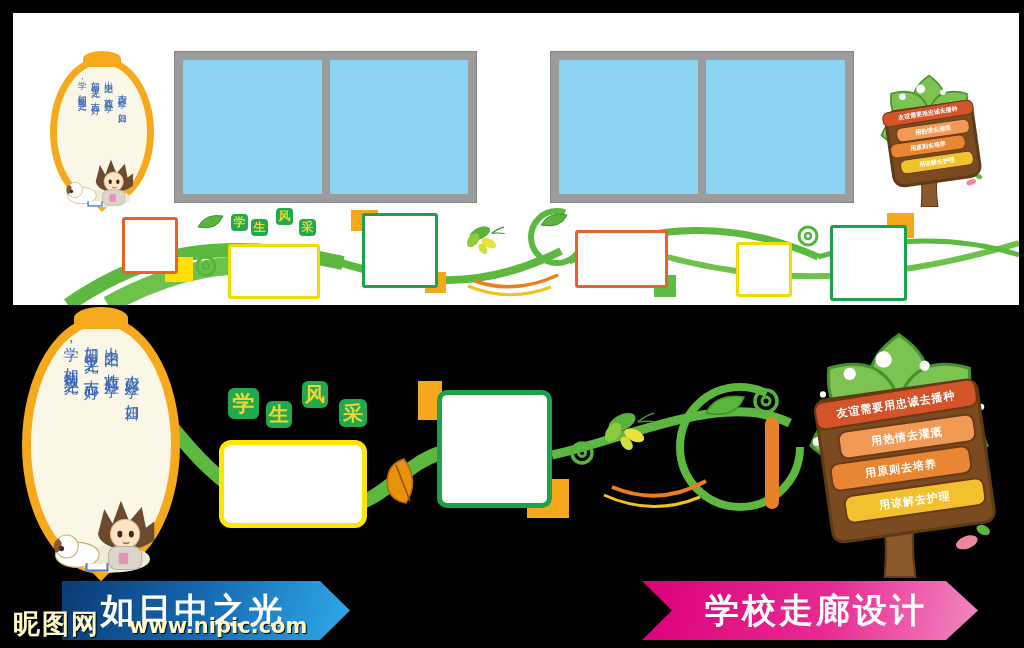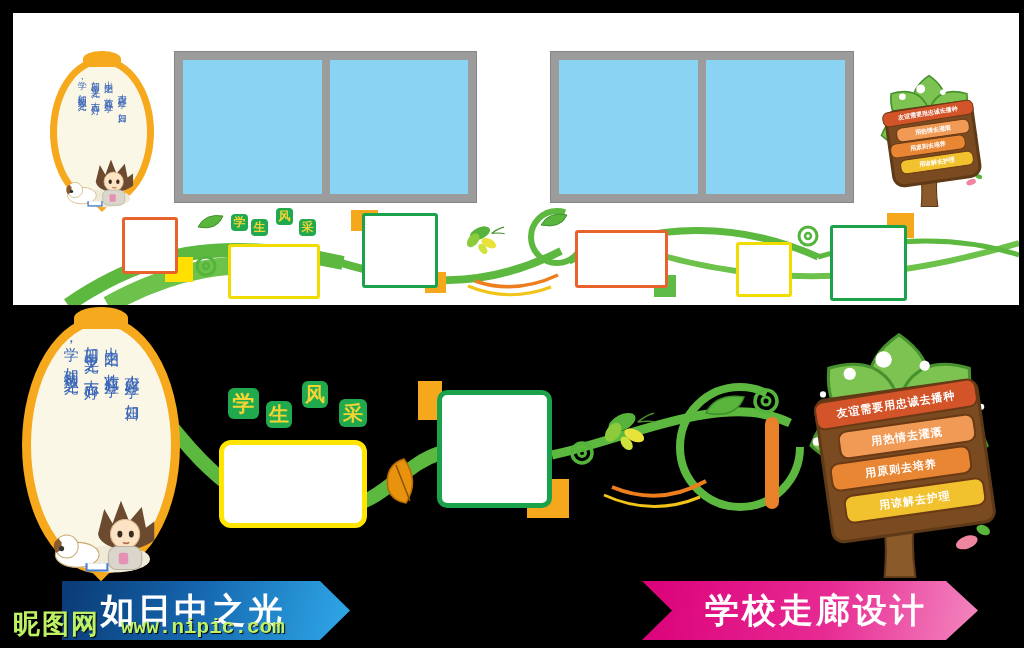--- a/index.html
+++ b/index.html
@@ -68,21 +68,21 @@
             background:linear-gradient(105deg,#0a3a74 0%,#1565ad 45%,#2fa9e9 100%);
             clip-path:polygon(0 0,calc(100% - 30px) 0,100% 50%,calc(100% - 30px) 100%,0 100%);}
   .seg-gray{left:324px;width:344px;font-size:32px;padding-left:26px;padding-right:14px;z-index:1;
             background:linear-gradient(100deg,#d9d9d9 0%,#a0a0a0 50%,#5f5f5f 100%);
             clip-path:polygon(0 0,calc(100% - 32px) 0,100% 50%,calc(100% - 32px) 100%,0 100%,30px 50%);}
   .seg-magenta{left:642px;width:336px;font-size:34px;padding-left:26px;padding-right:14px;z-index:2;
             background:linear-gradient(100deg,#db0079 0%,#e72a93 55%,#f387bf 100%);
             clip-path:polygon(0 0,calc(100% - 32px) 0,100% 50%,calc(100% - 32px) 100%,0 100%,30px 50%);}
 
   .id-text{position:absolute;left:788px;top:616px;font-size:13px;color:#fff;z-index:5;letter-spacing:0.5px;}
-  .watermark{position:absolute;left:13px;top:606px;z-index:6;color:#bef264;display:flex;align-items:baseline;gap:13px;font-family:Liberation Mono, monospace;}
+  .watermark{position:absolute;left:13px;top:606px;z-index:6;color:#fef9c3;display:flex;align-items:baseline;gap:21px;}
   .wm-cn{font-size:27px;font-weight:bold;letter-spacing:2px;text-shadow:1px 1px 1px #000;}
   .wm-url{font-size:21px;font-weight:bold;text-shadow:1px 1px 1px #000;margin-left:8px;}
 </style>
 </head>
 <body>
 
 <div class="stage">
 
   <section class="wall-top">
 

